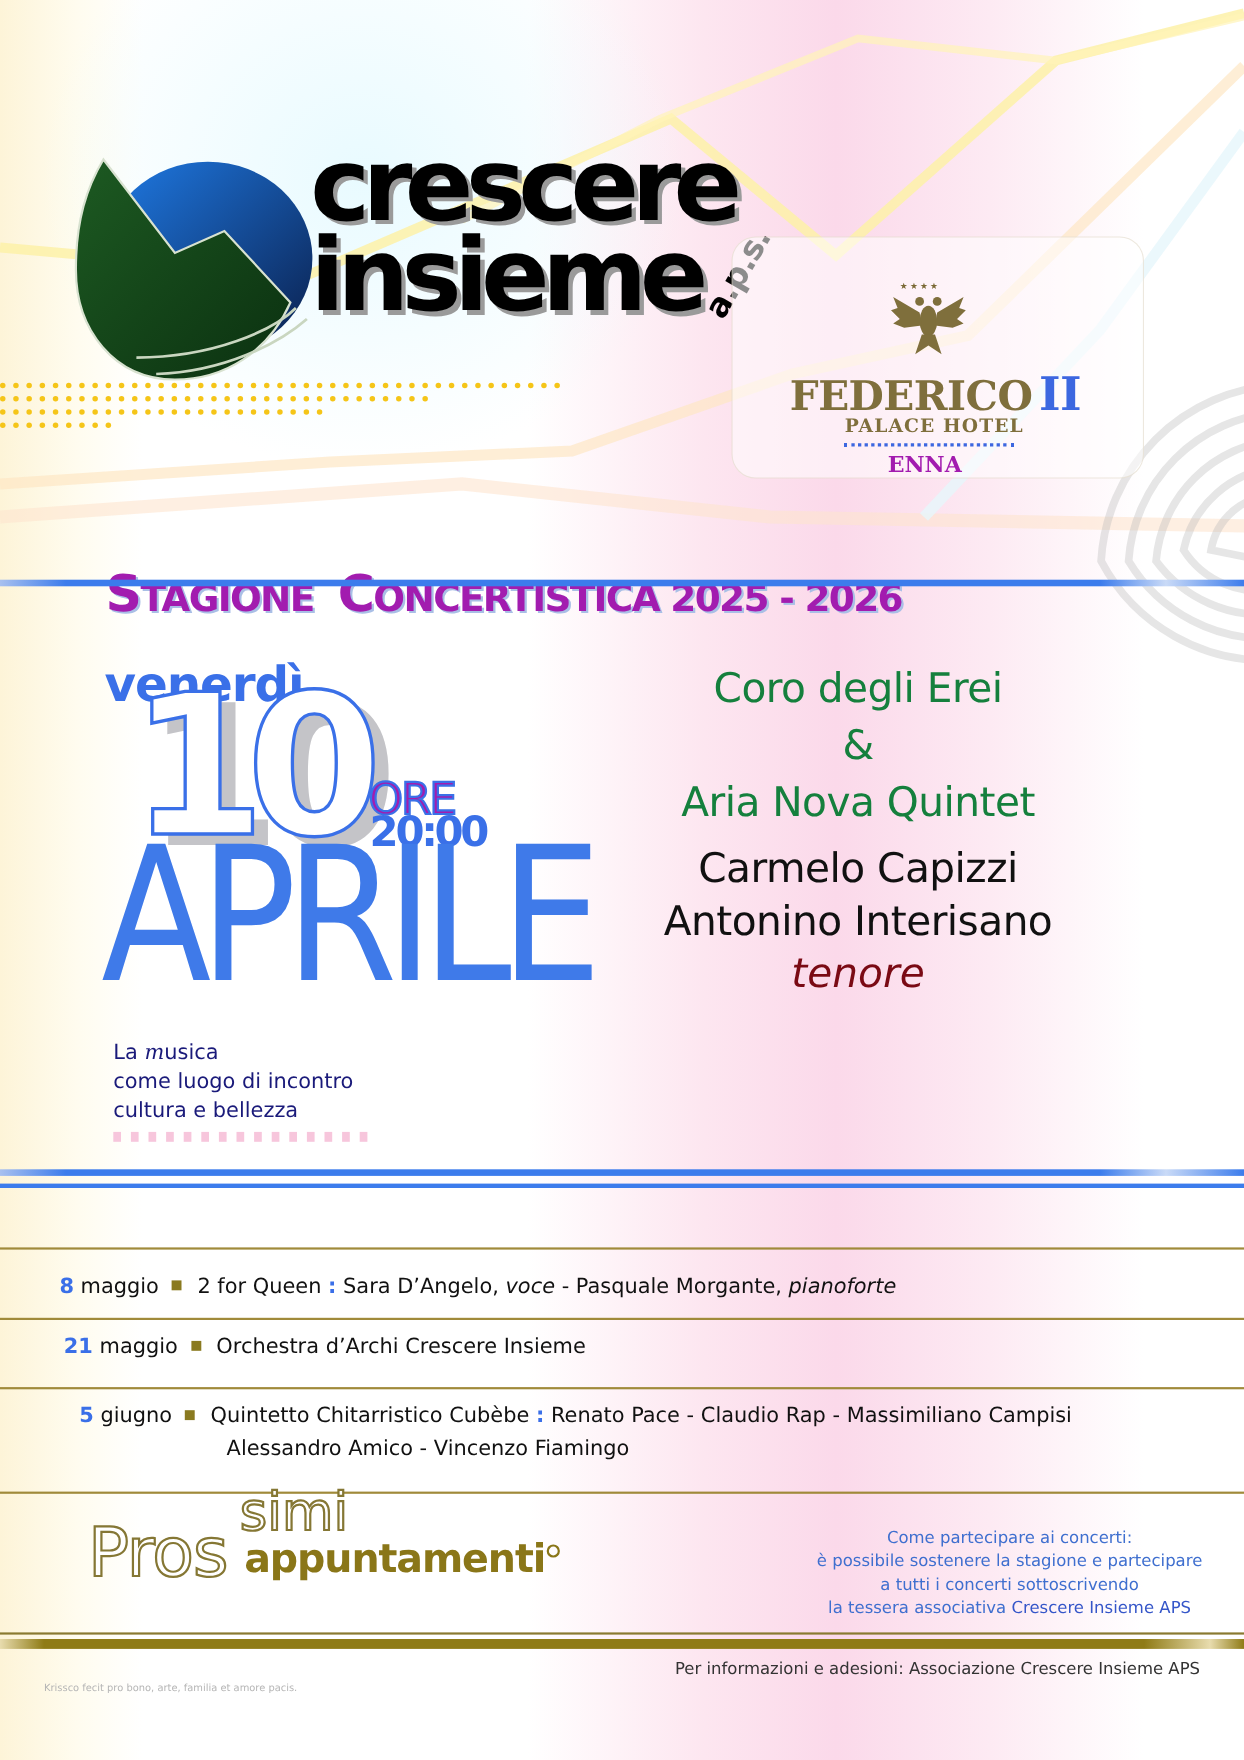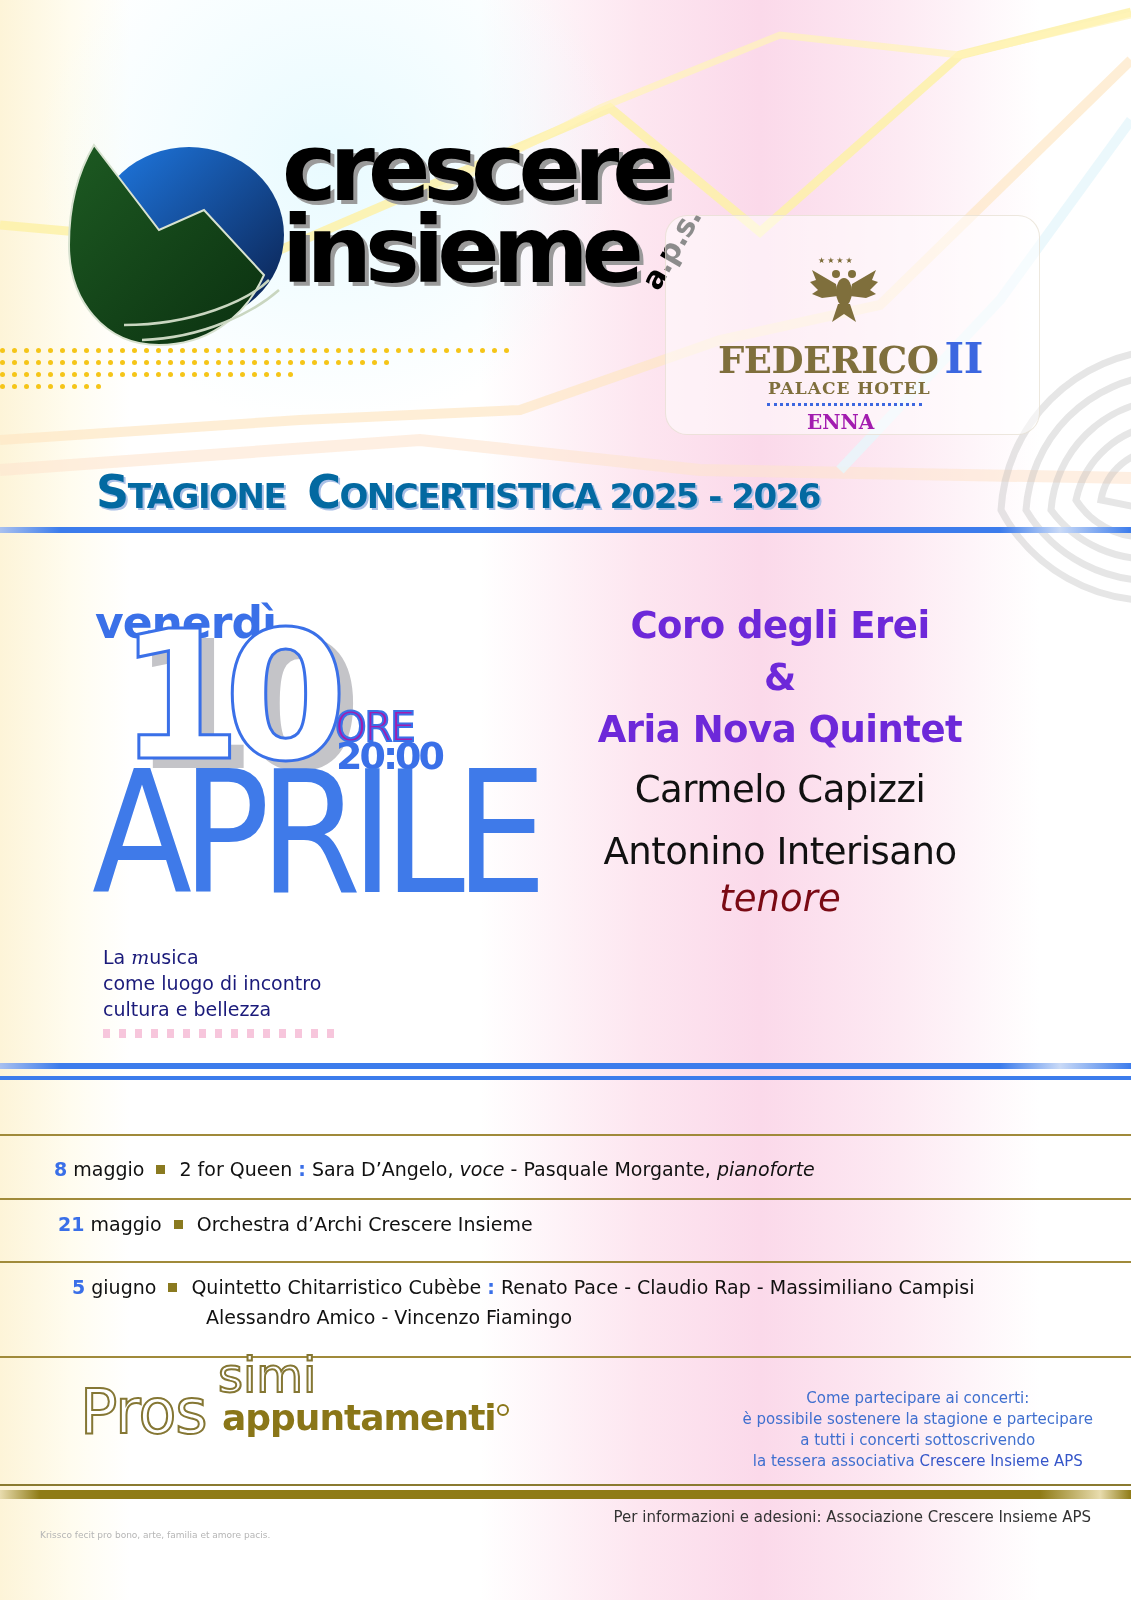--- a/index.html
+++ b/index.html
@@ -56,21 +56,21 @@
     font-size:17px; color:#7f6f3c; letter-spacing:1px;
   }
   .hotel-dotline { position:absolute; left:767px; top:403px; width:155px; border-top:3px dotted #3c67e0; }
   .hotel-city {
     position:absolute; left:807px; top:410px; font-family:"DejaVu Serif", serif; font-weight:bold;
     font-size:20px; color:#a21caf;
   }
 
   
   .season {
-    position:absolute; left:96px; top:465px; font-weight:bold; color:#0369a1;
+    position:absolute; left:96px; top:512px; font-weight:bold; color:#a21caf;
     font-size:34px; letter-spacing:-1.5px; white-space:nowrap;
     text-shadow:2px 2px 0 #a9bfe6;
   }
   .season .cap { font-size:46px; }
   .season .gap { display:inline-block; width:22px; }
   .rule-blue {
     position:absolute; left:0; width:1131px; height:6px;
     background:linear-gradient(90deg, #a8c0ef 0px, #3c7cec 60px, #3c7cec 1000px, #c9daf7 1060px, #3c7cec 1131px);
   }
   .rule-blue-thin { position:absolute; left:0; width:1131px; height:4px; background:#3c7cec; }
@@ -97,21 +97,21 @@
     position:absolute; left:92px; top:758px; font-size:170px; line-height:150px; color:#3f7ae9; letter-spacing:-12px;
     transform:scaleX(0.86); transform-origin:left top;
   }
   .motto { position:absolute; left:103px; top:944px; font-size:19px; line-height:26px; color:#1a1a7a; }
   .motto i { font-family:"DejaVu Serif", serif; }
   .pink-dots { position:absolute; left:103px; top:1029px; display:flex; }
   .pink-dots span { width:7px; height:9px; background:#f7c6dc; margin-right:9px; }
 
   
   .performers { position:absolute; left:560px; top:600px; width:440px; text-align:center; }
-  .perf-title { font-weight:bold; font-size:37px; line-height:52px; color:#6d28d9; letter-spacing:-0.5px; }
+  .perf-title { font-weight:normal; font-size:37px; line-height:52px; color:#15803d; letter-spacing:-0.5px; }
   .perf-person { font-size:37px; line-height:48px; color:#111; margin-top:10px; letter-spacing:-0.5px; }
   .perf-role { font-style:italic; font-size:37px; line-height:46px; color:#7a0a14; }
 
   
   .sched-line { position:absolute; left:0; width:1131px; height:2px; background:#a08a3a; }
   .sched-row { position:absolute; font-size:19px; color:#111; white-space:nowrap; }
   .sched-num { color:#3a6fe8; font-weight:bold; }
   .sched-sq { display:inline-block; width:9px; height:9px; background:#8a7a20; margin:0 14px 2px 12px; vertical-align:middle; }
   .sched-colon { color:#3a6fe8; font-weight:bold; }
   .sched-role { font-style:italic; }
@@ -358,21 +358,21 @@
     <span></span>
     <span></span>
     <span></span>
   </div>
 
 <div class="performers">
   <div class="perf-title">Coro degli Erei</div>
   <div class="perf-title">&amp;</div>
   <div class="perf-title">Aria Nova Quintet</div>
   <div class="perf-person">Carmelo Capizzi</div>
-  <div class="perf-person" style="margin-top:14px;">Antonino Interisano</div>
+  <div class="perf-person" style="margin-top:0;">Antonino Interisano</div>
   <div class="perf-role">tenore</div>
 </div>
 
 <div class="rule-blue" style="top:1063px;"></div>
 <div class="rule-blue-thin" style="top:1076px;"></div>
 
 <div class="sched-line" style="top:1134px;"></div>
 <div class="sched-row" style="left:54px; top:1158px;">
   <span class="sched-num">8</span>
   <span>maggio</span><span class="sched-sq"></span><span>2 for Queen</span>

